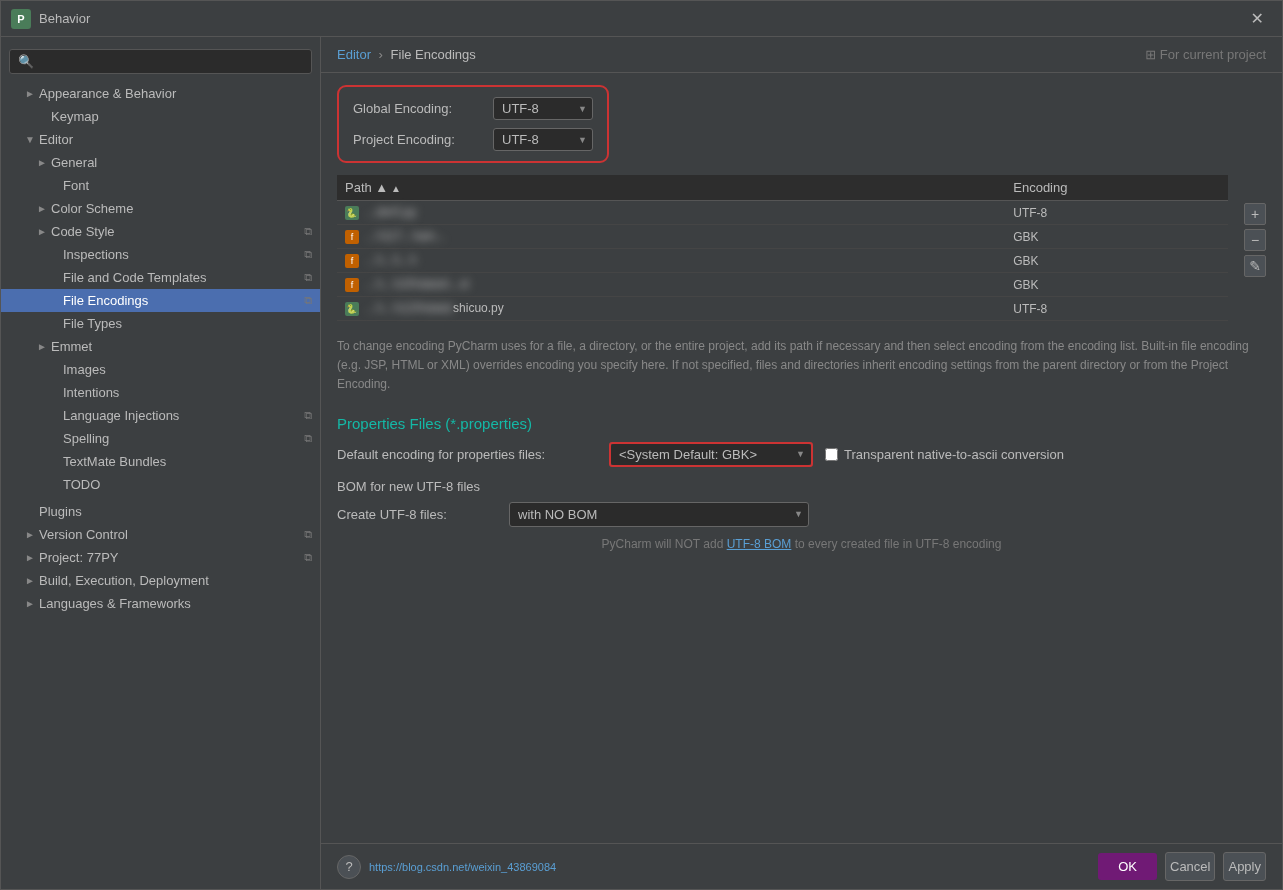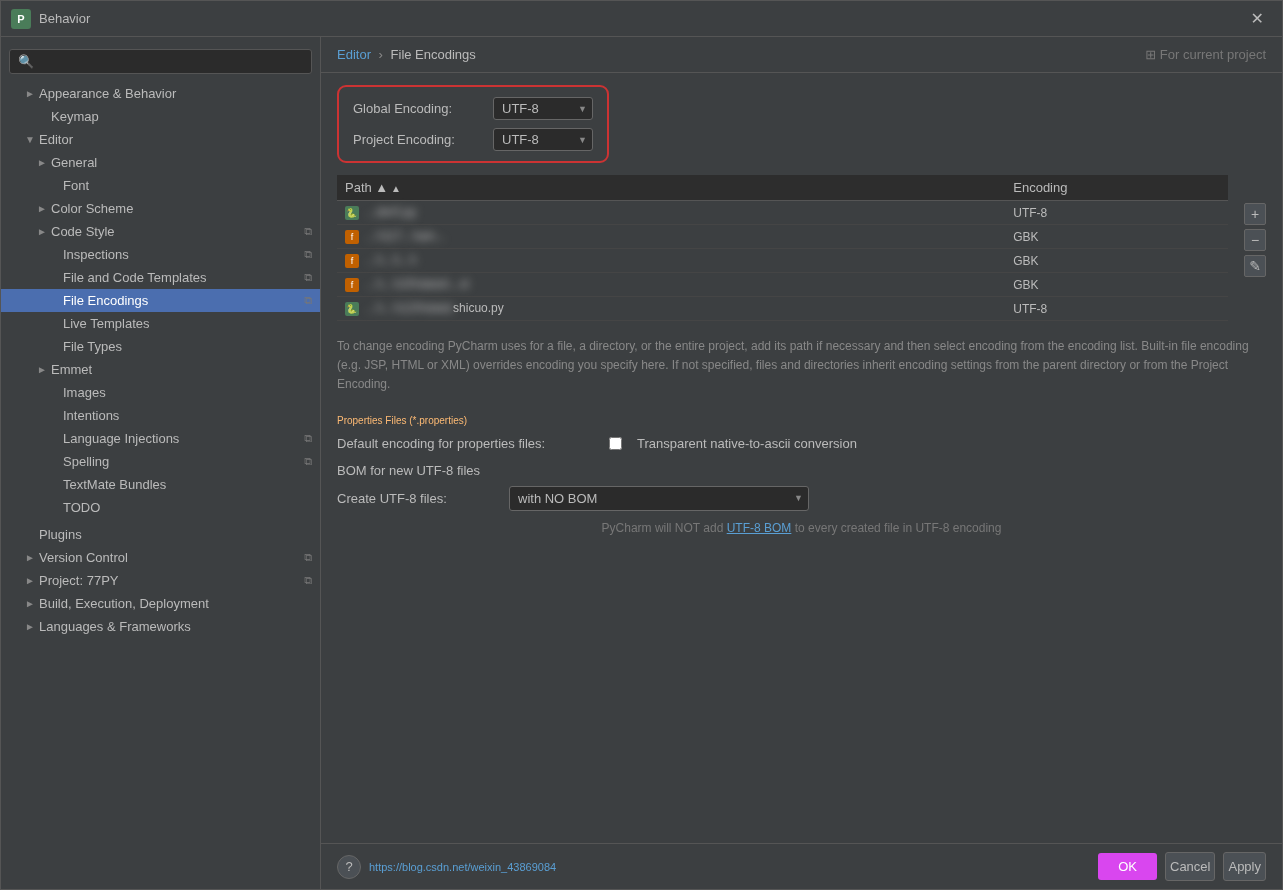--- a/index.html
+++ b/index.html
@@ -214,35 +214,35 @@
     }
     
     .info-text {
       color: #888;
       font-size: 12px;
       line-height: 1.6;
       margin-bottom: 20px;
     }
     
     .props-section-title {
-      font-size: 10px;
-      color: #fdba74;
+      font-size: 15px;
+      color: #14b8a6;
       margin-bottom: 10px;
     }
     .props-row {
       display: flex;
       align-items: center;
       margin-bottom: 12px;
       gap: 12px;
     }
     .props-label { color: #bbbbbb; min-width: 260px; }
     .checkbox-row {
       display: flex;
       align-items: center;
-      gap: 15px;
+      gap: 6px;
       color: #bbbbbb;
     }
     .checkbox-row input[type=checkbox] {
       accent-color: #4b6eaf;
     }
     
     .bom-section-title {
       font-size: 13px;
       color: #bbbbbb;
       margin-bottom: 8px;
@@ -289,21 +289,21 @@
       width: 24px; height: 24px;
       border-radius: 50%;
       border: 1px solid #666;
       background: #4b5055;
       color: #bbbbbb;
       font-size: 13px;
       cursor: pointer;
       display: flex; align-items: center; justify-content: center;
     }
     .btn-ok {
-      background: #d946ef;
+      background: #701a75;
       color: white;
       border: none;
       border-radius: 3px;
       padding: 6px 20px;
       cursor: pointer;
       font-size: 13px;
     }
     .btn-cancel, .btn-apply {
       background: #4b5055;
       color: #bbbbbb;
@@ -413,24 +413,20 @@
       </div>
       <div class="tree-item indent-3">
         <span class="arrow"></span>
         <span class="label">File and Code Templates</span>
         <span class="copy-icon">⧉</span>
       </div>
       <div class="tree-item indent-3 active">
         <span class="arrow"></span>
         <span class="label">File Encodings</span>
         <span class="copy-icon">⧉</span>
-      </div>
-      <div class="tree-item indent-3">
-        <span class="arrow"></span>
-        <span class="label">Live Templates</span>
       </div>
       <div class="tree-item indent-3">
         <span class="arrow"></span>
         <span class="label">File Types</span>
       </div>
       <div class="tree-item indent-2">
         <span class="arrow">►</span>
         <span class="label">Emmet</span>
       </div>
       <div class="tree-item indent-3">
@@ -574,20 +570,27 @@
         
         <p class="info-text">
           <span>To change encoding PyCharm uses for a file, a directory, or the entire project, add its path if necessary and then select encoding from the encoding list. Built-in file encoding (e.g. JSP, HTML or XML) overrides encoding you specify here. If not specified, files and directories inherit encoding settings from the parent directory or from the Project Encoding.</span>
         </p>
 
         
         <div>
           <div class="props-section-title">Properties Files (*.properties)</div>
           <div class="props-row">
             <span class="props-label">Default encoding for properties files:</span>
+            <div class="select-wrapper" style="border: 2px solid #cc3333; border-radius: 3px;">
+              <select class="encoding-select" style="min-width:200px; border: none;">
+                <option>&lt;System Default: GBK&gt;</option>
+                <option>UTF-8</option>
+                <option>GBK</option>
+              </select>
+            </div>
             <div class="checkbox-row">
               <input type="checkbox" style="">
               <label>Transparent native-to-ascii conversion</label>
             </div>
           </div>
         </div>
 
         
         <div>
           <div class="bom-section-title">BOM for new UTF-8 files</div>

